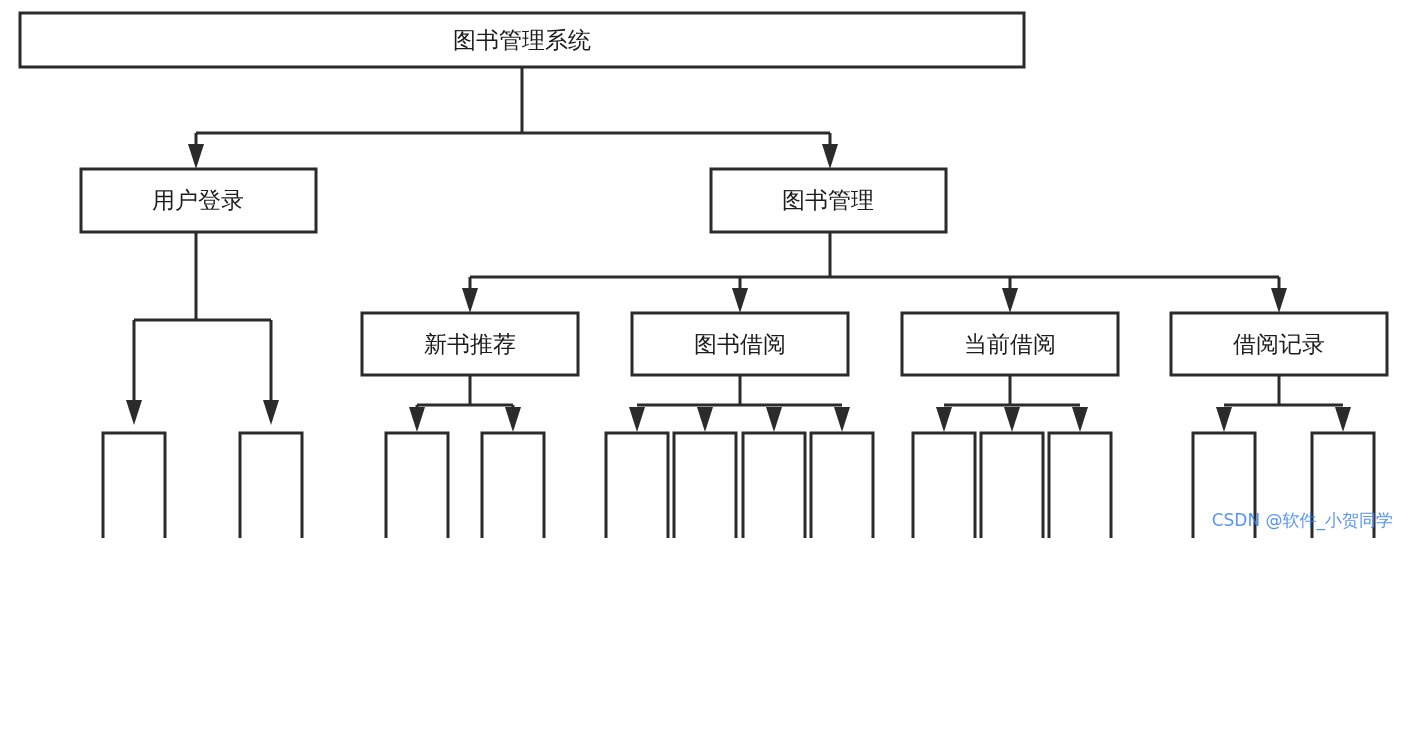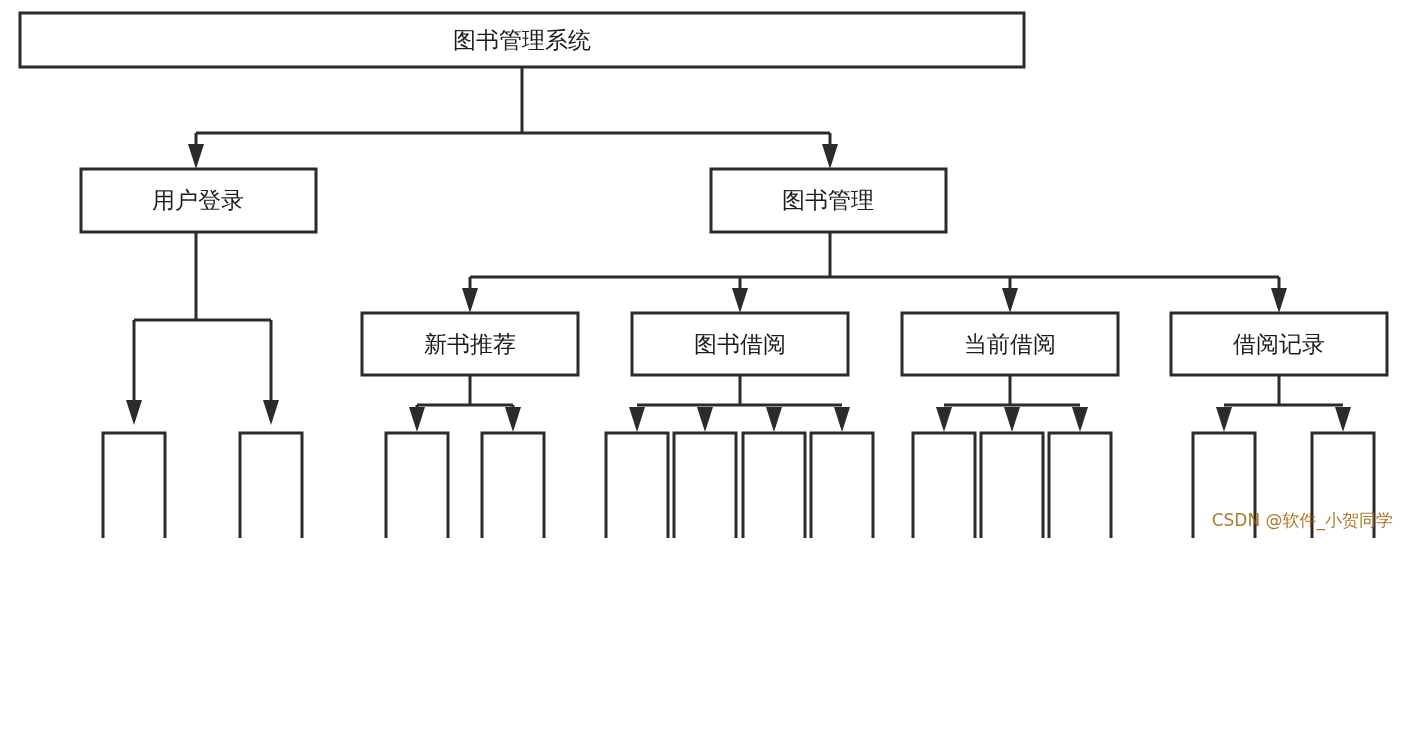--- a/index.html
+++ b/index.html
@@ -62,21 +62,21 @@
     text-align: center;
     white-space: nowrap;
     pointer-events: none;
   }
   #watermark {
     position: absolute;
     right: 12px;
     bottom: 6px;
     font-family: "DejaVu Sans", "Liberation Sans", sans-serif;
     font-size: 17px;
-    color: #a16207;
+    color: #3b82f6;
     opacity: 0.85;
     white-space: nowrap;
     pointer-events: none;
   }
 </style>
 </head>
 <body>
 
 <div id="stage">
 

